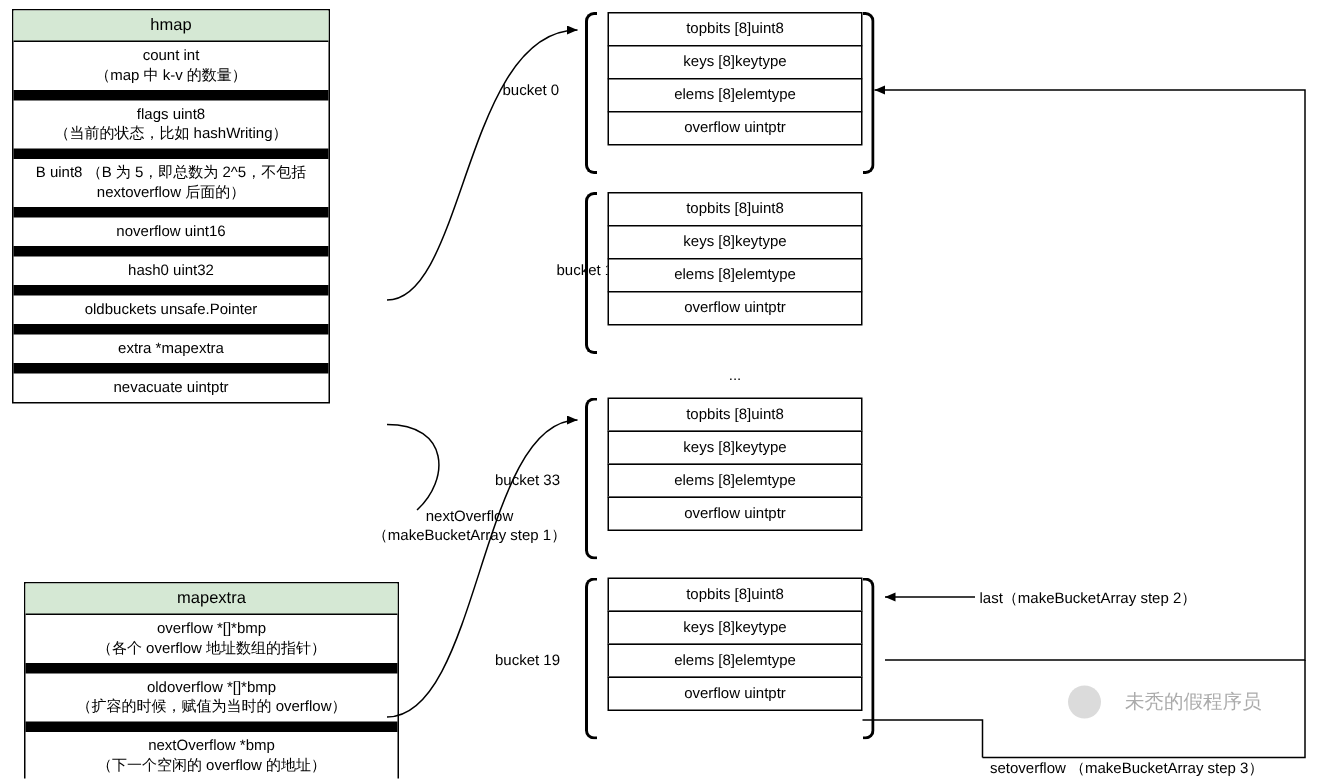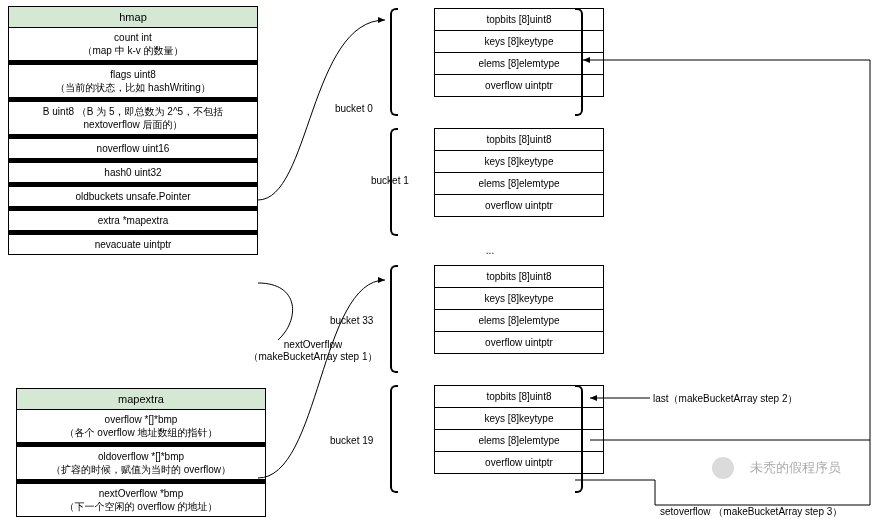--- a/index.html
+++ b/index.html
@@ -1,55 +1,55 @@
 <!DOCTYPE html>
 <html><head>
 <meta charset="utf-8">
 <style>
 * { box-sizing: border-box; margin: 0; padding: 0; }
 body { font-family: Arial, sans-serif; font-size: 11px; background: #fff; position: relative; width: 881px; height: 519px; }
 .struct-table { position: absolute; border: 1px solid #000; }
 .struct-header { background: #d5e8d4; border-bottom: 1px solid #000; text-align: center; padding: 4px; font-size: 11px; }
-.struct-row { border-bottom: 5px solid #000000; text-align: center; padding: 3px 6px; font-size: 10px; line-height: 1.3; }
+.struct-row { border-bottom: 7px solid #000000; text-align: center; padding: 3px 6px; font-size: 10px; line-height: 1.3; }
 .struct-row:last-child { border-bottom: none; }
-.bucket-group { position: absolute; margin-left: 29px; }
+.bucket-group { position: absolute; }
 .bucket-cell { border: 1px solid #000; width: 170px; text-align: center; padding: 5px; font-size: 10px; margin-top: -1px; background: #fff; }
 .bucket-cell:first-child { margin-top: 0; }
 .bucket-label { position: absolute; font-size: 10px; text-align: right; }
 .bracket { position: absolute; border-left: 2px solid #000; border-top: 2px solid #000; border-bottom: 2px solid #000; border-radius: 6px 0 0 6px; width: 8px; }
 .bracket-right { position: absolute; border-right: 2px solid #000; border-top: 2px solid #000; border-bottom: 2px solid #000; border-radius: 0 6px 6px 0; width: 8px; }
 .annotation { position: absolute; font-size: 10px; }
 .dots { position: absolute; font-size: 10px; text-align: center; }
 svg.connector { position: absolute; top: 0; left: 0; pointer-events: none; }
 .watermark { position: absolute; right: 40px; bottom: 40px; color: #888; font-size: 13px; opacity: 0.7; display: flex; align-items: center; gap: 16px; }
 .watermark-icon { width: 22px; height: 22px; border-radius: 50%; background: #ccc; display: inline-block; }
 </style>
 </head>
 <body>
 
-<div class="struct-table" style="left:8px; top:6px; width:250px;">
+<div class="struct-table" style="left:8px; top:6px; width:212px;">
   <div class="struct-header">hmap</div>
   <div class="struct-row">count int<br>（map 中 k-v 的数量）</div>
   <div class="struct-row">flags uint8<br>（当前的状态，比如 hashWriting）</div>
   <div class="struct-row">B uint8 （B 为 5，即总数为 2^5，不包括 nextoverflow 后面的）</div>
   <div class="struct-row">noverflow uint16</div>
   <div class="struct-row">hash0 uint32</div>
   <div class="struct-row">oldbuckets unsafe.Pointer</div>
   <div class="struct-row">extra *mapextra</div>
   <div class="struct-row">nevacuate uintptr</div>
 </div>
 
 <div class="struct-table" style="left:16px; top:388px; width:250px;">
   <div class="struct-header">mapextra</div>
   <div class="struct-row">overflow *[]*bmp<br>（各个 overflow 地址数组的指针）</div>
   <div class="struct-row">oldoverflow *[]*bmp<br>（扩容的时候，赋值为当时的 overflow）</div>
   <div class="struct-row">nextOverflow *bmp<br>（下一个空闲的 overflow 的地址）</div>
 </div>
 
-<div class="bucket-label" style="left:335px; top:55px;margin-top:48px;">bucket 0</div>
+<div class="bucket-label" style="left:335px; top:55px;">bucket 0</div>
 <div class="bracket" style="left:390px; top:8px; height:108px;"></div>
 <div class="bucket-group" style="left:405px; top:8px;">
   <div class="bucket-cell">topbits [8]uint8</div>
   <div class="bucket-cell">keys [8]keytype</div>
   <div class="bucket-cell">elems [8]elemtype</div>
   <div class="bucket-cell">overflow uintptr</div>
 </div>
 <div class="bracket-right" style="left:575px; top:8px; height:108px;"></div>
 
 <div class="bucket-label" style="left:335px; top:175px;margin-left:36px;">bucket 1</div>

